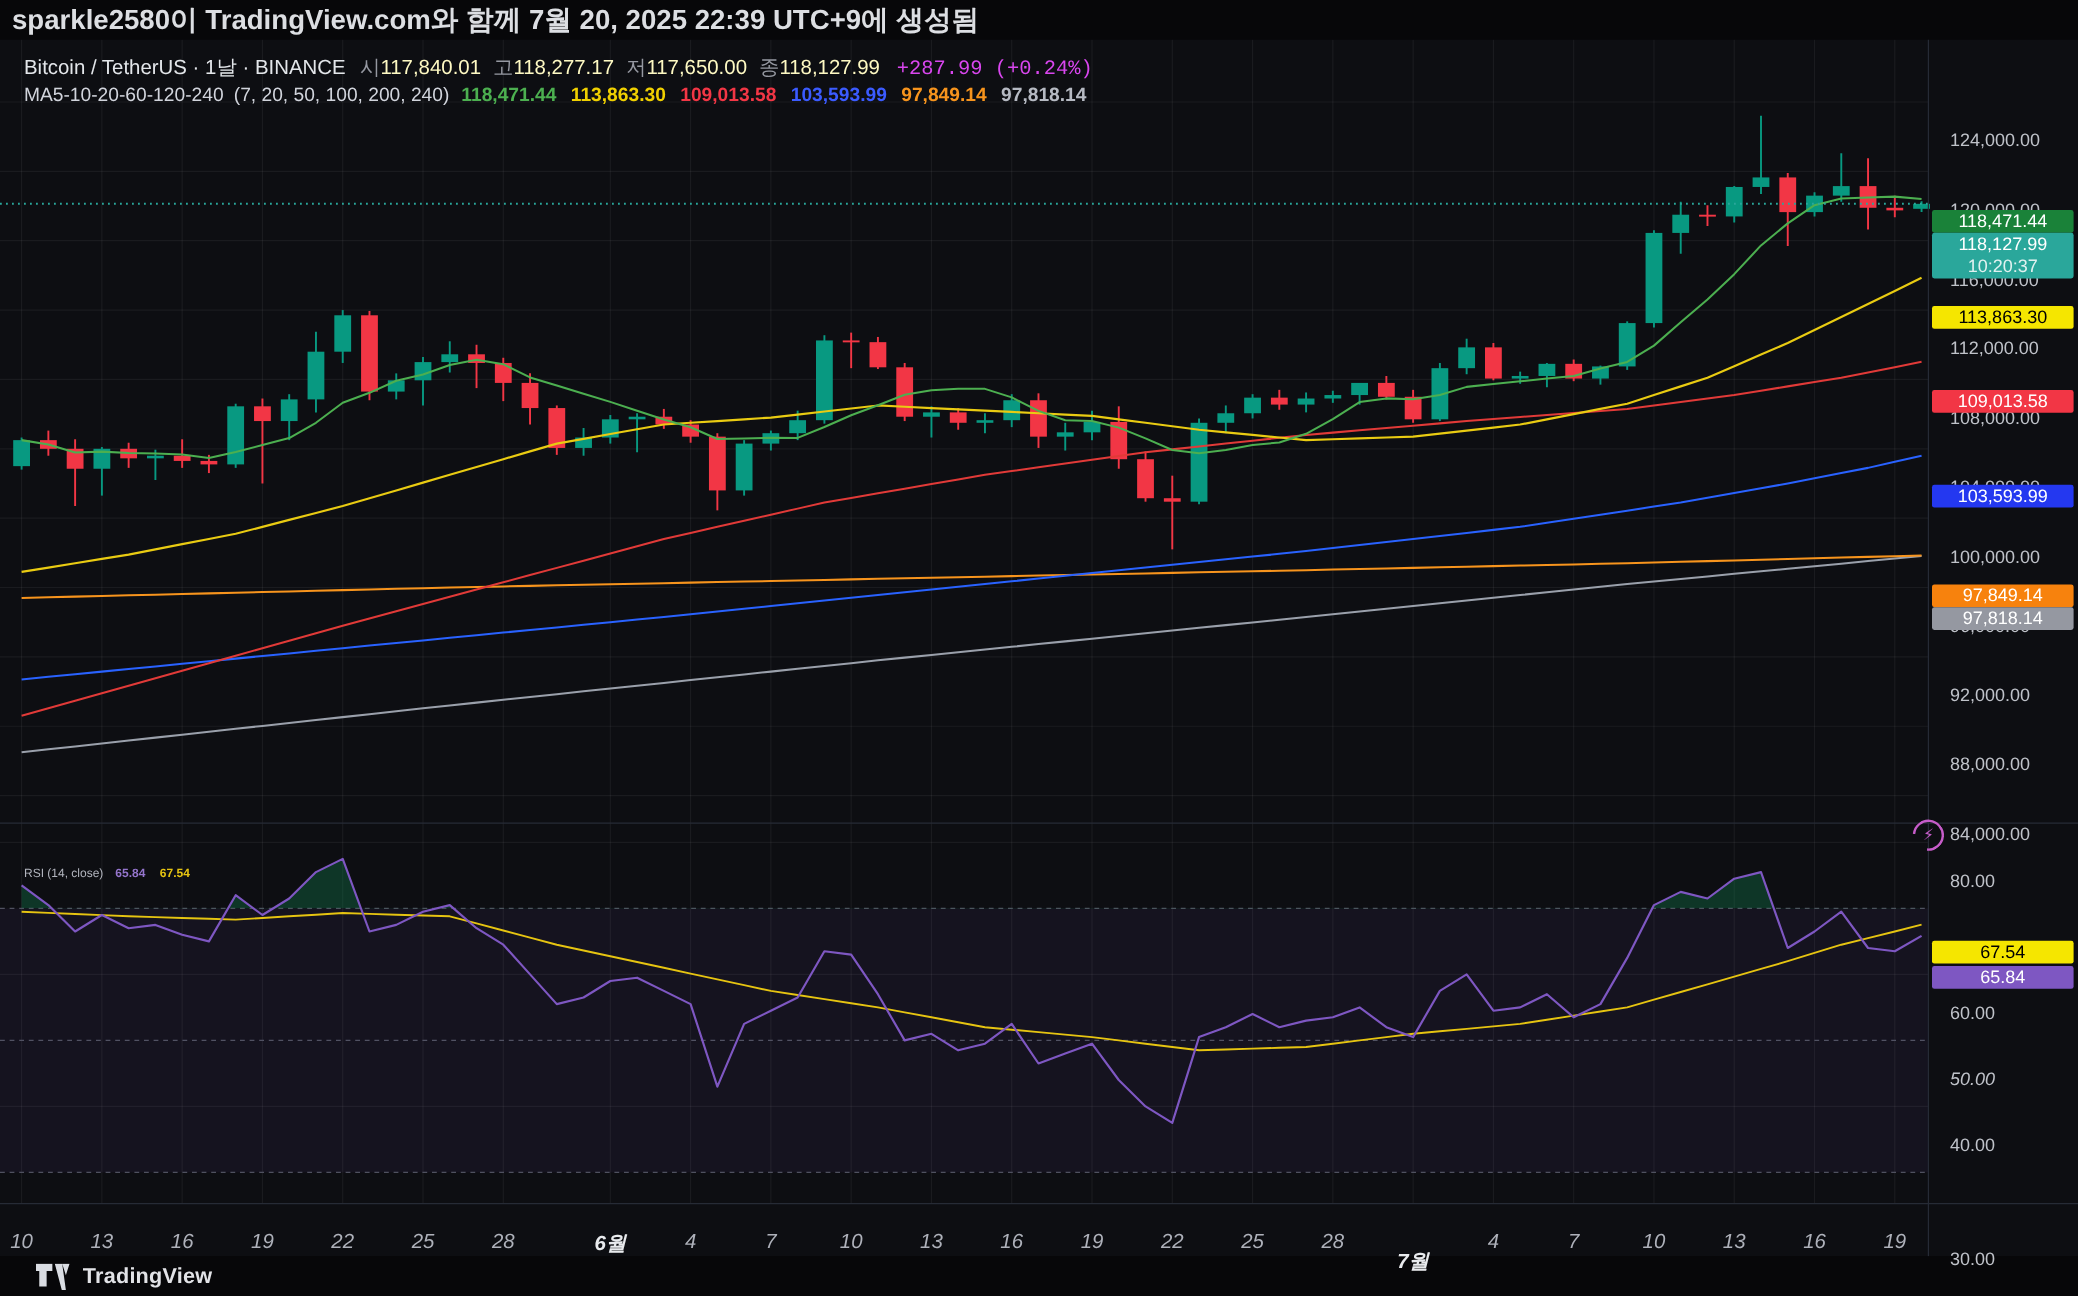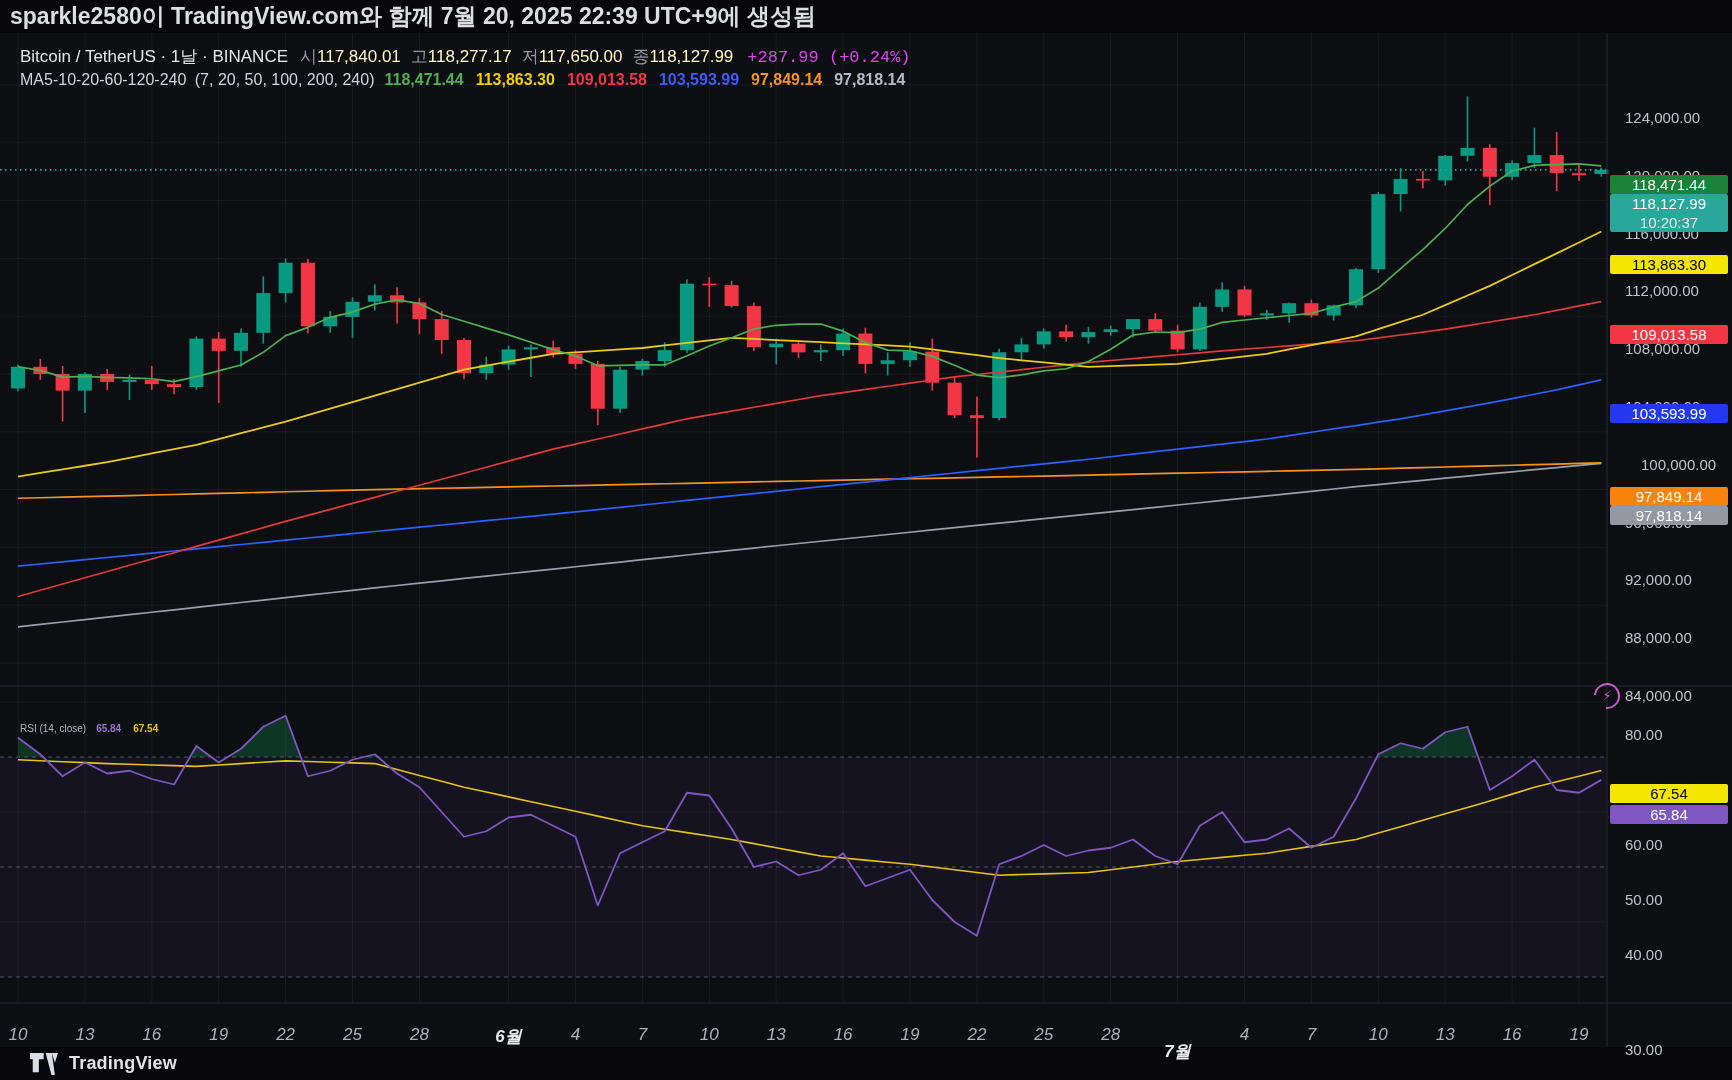--- a/index.html
+++ b/index.html
@@ -265,28 +265,28 @@
       <span>RSI (14, close)</span><span class="v-rsi">65.84</span><span class="v-ma">67.54</span>
     </div>
 
     <div id="price-axis">
         <div class="axis-label" style="top: 76px;">124,000.00</div>
         <div class="axis-label" style="top: 133.8px;">120,000.00</div>
         <div class="axis-label" style="top: 191.6px;">116,000.00</div>
         <div class="axis-label" style="top: 249.4px;">112,000.00</div>
         <div class="axis-label" style="top: 307.2px;">108,000.00</div>
         <div class="axis-label" style="top: 365px;">104,000.00</div>
-        <div class="axis-label" style="top: 422.8px; margin-left: 16px;">100,000.00</div>
+        <div class="axis-label" style="top: 422.8px;">100,000.00</div>
         <div class="axis-label" style="top: 480.6px;">96,000.00</div>
         <div class="axis-label" style="top: 538.4px;">92,000.00</div>
         <div class="axis-label" style="top: 596.2px;">88,000.00</div>
         <div class="axis-label" style="top: 654px;">84,000.00</div>
         <div class="axis-label" style="top: 693px;">80.00</div>
         <div class="axis-label" style="top: 803px; text-align: right;">60.00</div>
-        <div class="axis-label" style="top: 858px;">50.00</div>
+        <div class="axis-label" style="top: 858px; font-style: italic;">50.00</div>
         <div class="axis-label" style="top: 913px;">40.00</div>
         <div class="axis-label" style="top: 1008px;">30.00</div>
       </div>
     <div id="time-axis">
         <div class="time-label" style="left: 18px;">10</div>
         <div class="time-label" style="left: 84.9px;">13</div>
         <div class="time-label" style="left: 151.8px;">16</div>
         <div class="time-label" style="left: 218.7px;">19</div>
         <div class="time-label" style="left: 285.6px;">22</div>
         <div class="time-label" style="left: 352.5px;">25</div>

